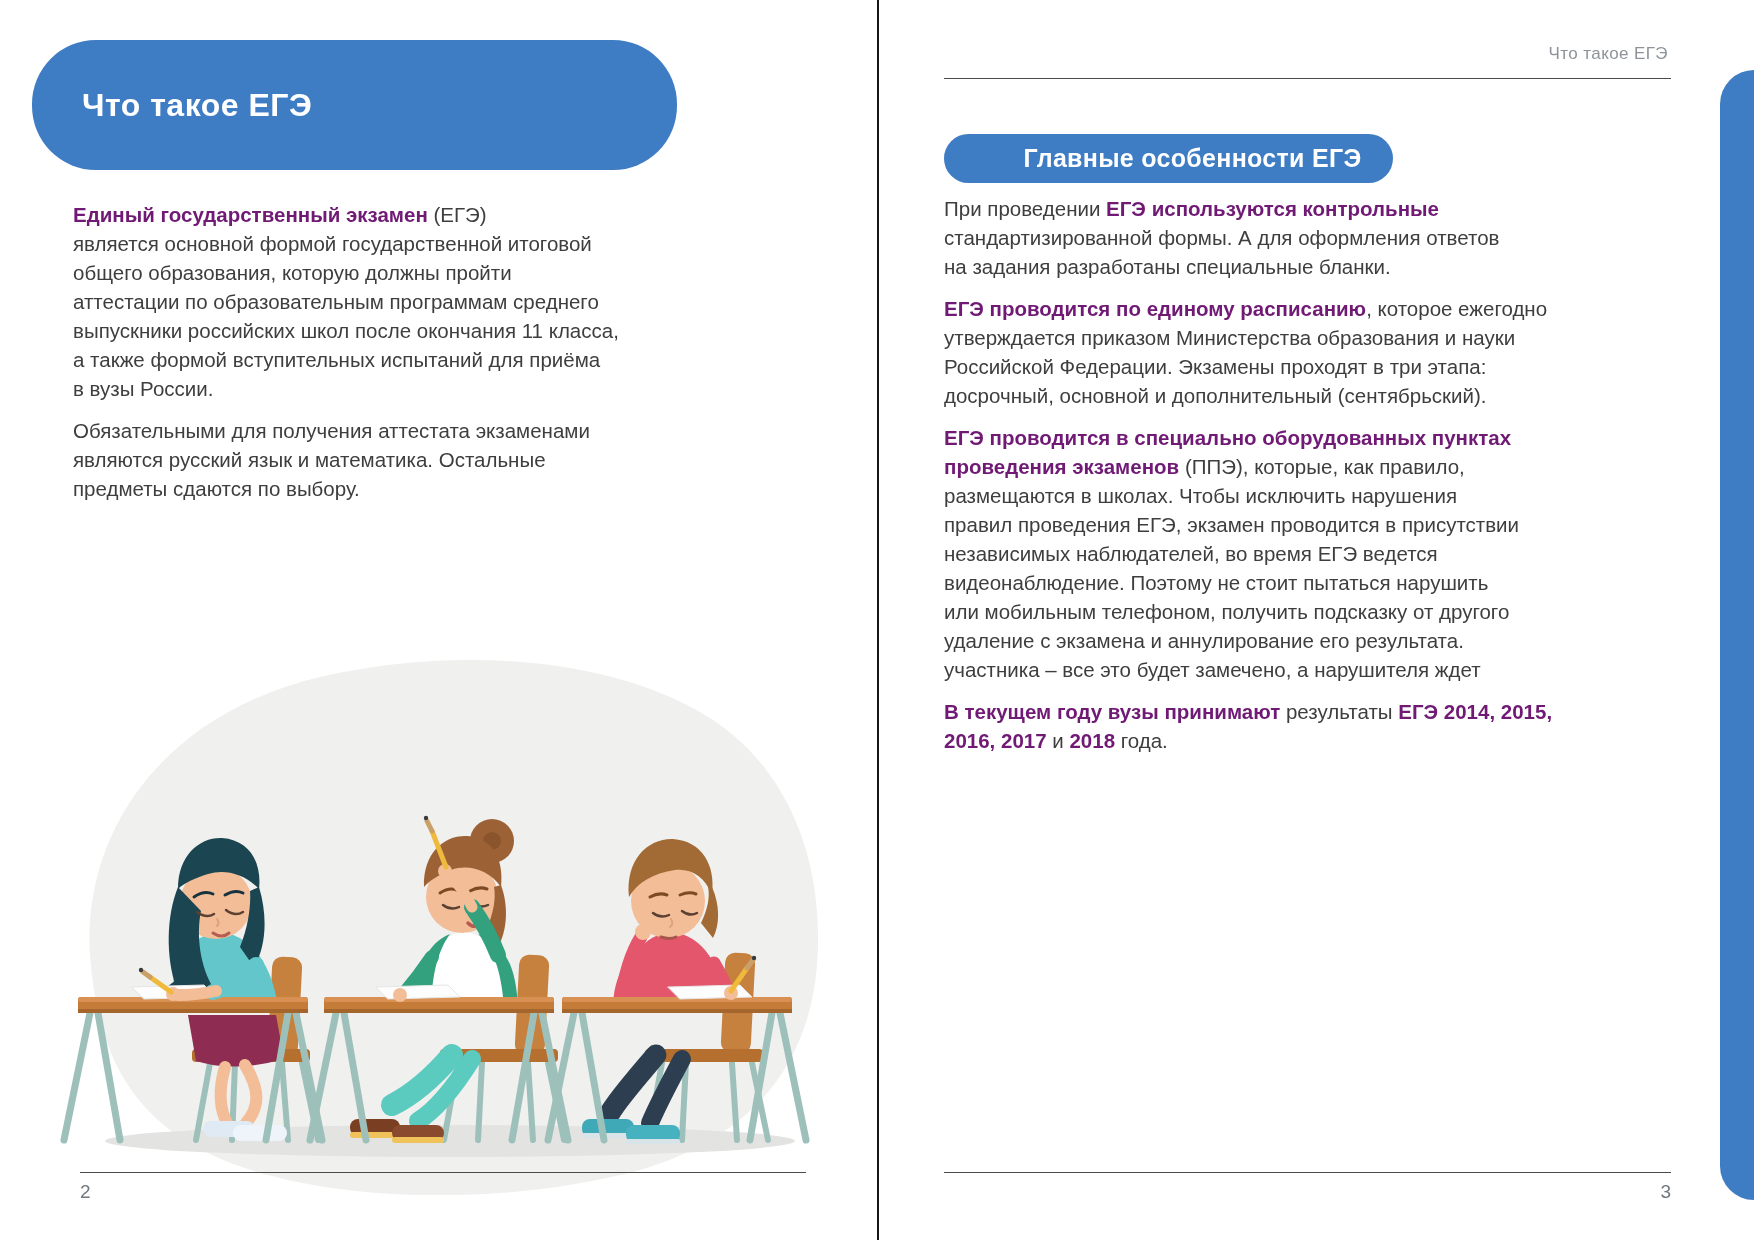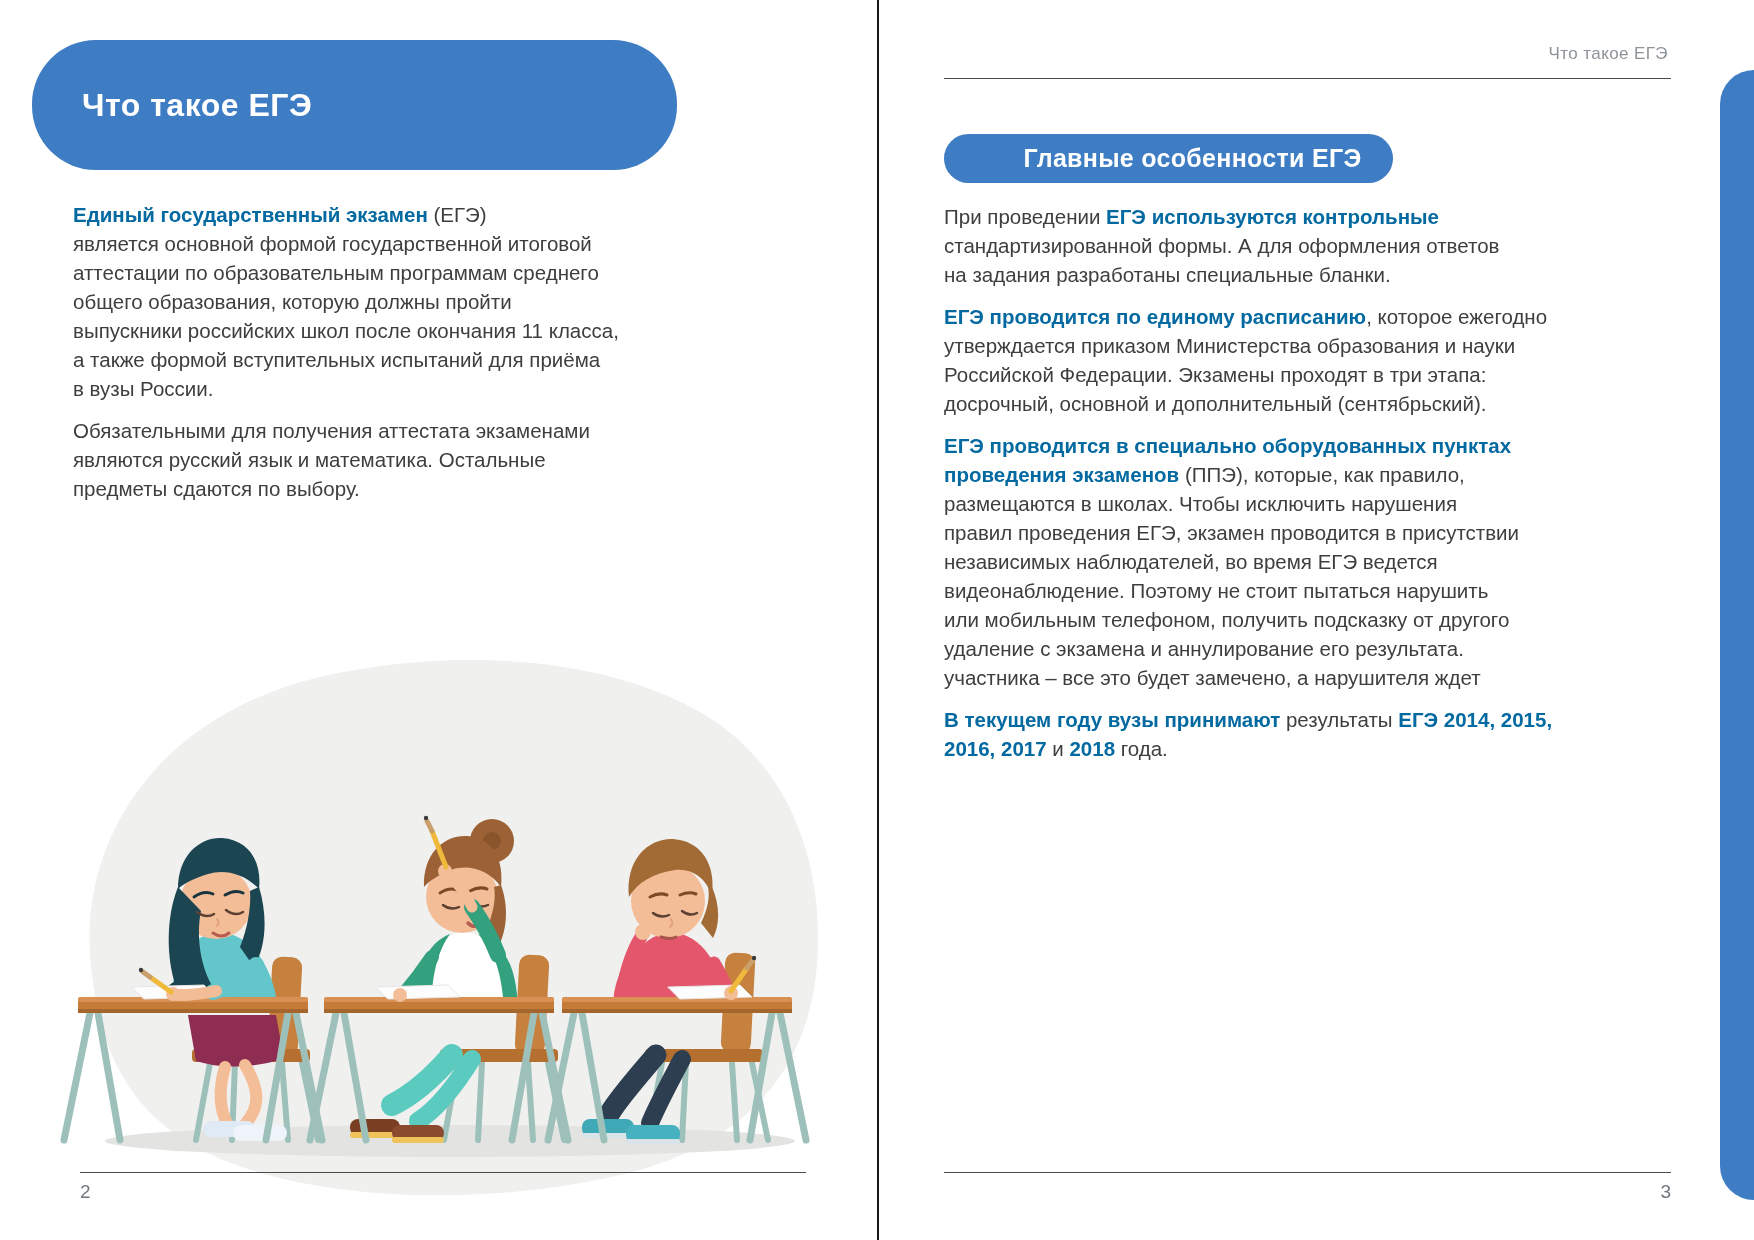--- a/index.html
+++ b/index.html
@@ -8,59 +8,59 @@
           font-family:"Liberation Sans",sans-serif;}
   .divider{position:absolute;left:877px;top:0;width:2px;height:1240px;background:#161616;}
 
   
   .header-pill{position:absolute;left:32px;top:40px;width:645px;height:130px;
                background:var(--blue);border-radius:64px;display:flex;align-items:center;}
   .header-pill h1{margin:0 0 0 50px;font-size:32px;font-weight:700;color:#fff;letter-spacing:.5px;}
   .body-text{font-size:20.5px;line-height:29px;color:#3e3e3e;font-weight:400;}
   .body-text .para{margin:0 0 13px 0;}
   .body-text .line{white-space:nowrap;}
-  .body-text b{color:#0369a1;font-weight:700;}
+  .body-text b{color:#701a75;font-weight:700;}
   .left-body{position:absolute;left:73px;top:200px;width:690px;}
   .illustration{position:absolute;left:20px;top:635px;width:840px;height:560px;margin:0;}
   .footer-line{position:absolute;top:1172px;height:1px;background:#4b4b4b;}
   .left-line{left:80px;width:726px;}
   .right-line{left:944px;width:727px;}
   .page-num{position:absolute;top:1181px;font-size:19px;color:#6e787f;}
   .left-num{left:80px;}
   .right-num{left:1400px;width:271px;text-align:right;}
 
   
   .running-head{position:absolute;top:44px;left:1300px;width:368px;text-align:right;
                 font-size:17px;color:#8d9398;letter-spacing:.4px;}
   .head-line{position:absolute;left:944px;top:78px;width:727px;height:1px;background:#4b4b4b;}
   .badge{position:absolute;left:944px;top:134px;width:449px;height:49px;border-radius:25px;
          background:var(--blue);display:flex;align-items:center;justify-content:center;}
   .badge span{font-size:25px;font-weight:700;color:#fff;letter-spacing:.3px;margin-left:48px;}
-  .right-body{position:absolute;left:944px;top:202px;width:745px;}
+  .right-body{position:absolute;left:944px;top:194px;width:745px;}
   .blue-bar{position:absolute;left:1720px;top:70px;width:34px;height:1130px;
             background:var(--blue);border-radius:34px 0 0 34px;}
 </style>
 </head>
 <body>
 
 <div class="canvas">
 
   <div class="divider"></div>
 
   <section>
     <div class="header-pill">
       <h1>Что такое ЕГЭ</h1>
     </div>
 
     <div class="body-text left-body">
         <div class="para">
           <div class="line"><b>Единый государственный экзамен</b><span> (ЕГЭ)</span></div>
           <div class="line"><span>является основной формой государственной итоговой</span></div>
+          <div class="line"><span>общего образования, которую должны пройти</span></div>
           <div class="line"><span>аттестации по образовательным программам среднего</span></div>
-          <div class="line"><span>общего образования, которую должны пройти</span></div>
           <div class="line"><span>выпускники российских школ после окончания 11 класса,</span></div>
           <div class="line"><span>а также формой вступительных испытаний для приёма</span></div>
           <div class="line"><span>в вузы России.</span></div>
         </div>
         <div class="para">
           <div class="line"><span>Обязательными для получения аттестата экзаменами</span></div>
           <div class="line"><span>являются русский язык и математика. Остальные</span></div>
           <div class="line"><span>предметы сдаются по выбору.</span></div>
         </div>
       </div>

